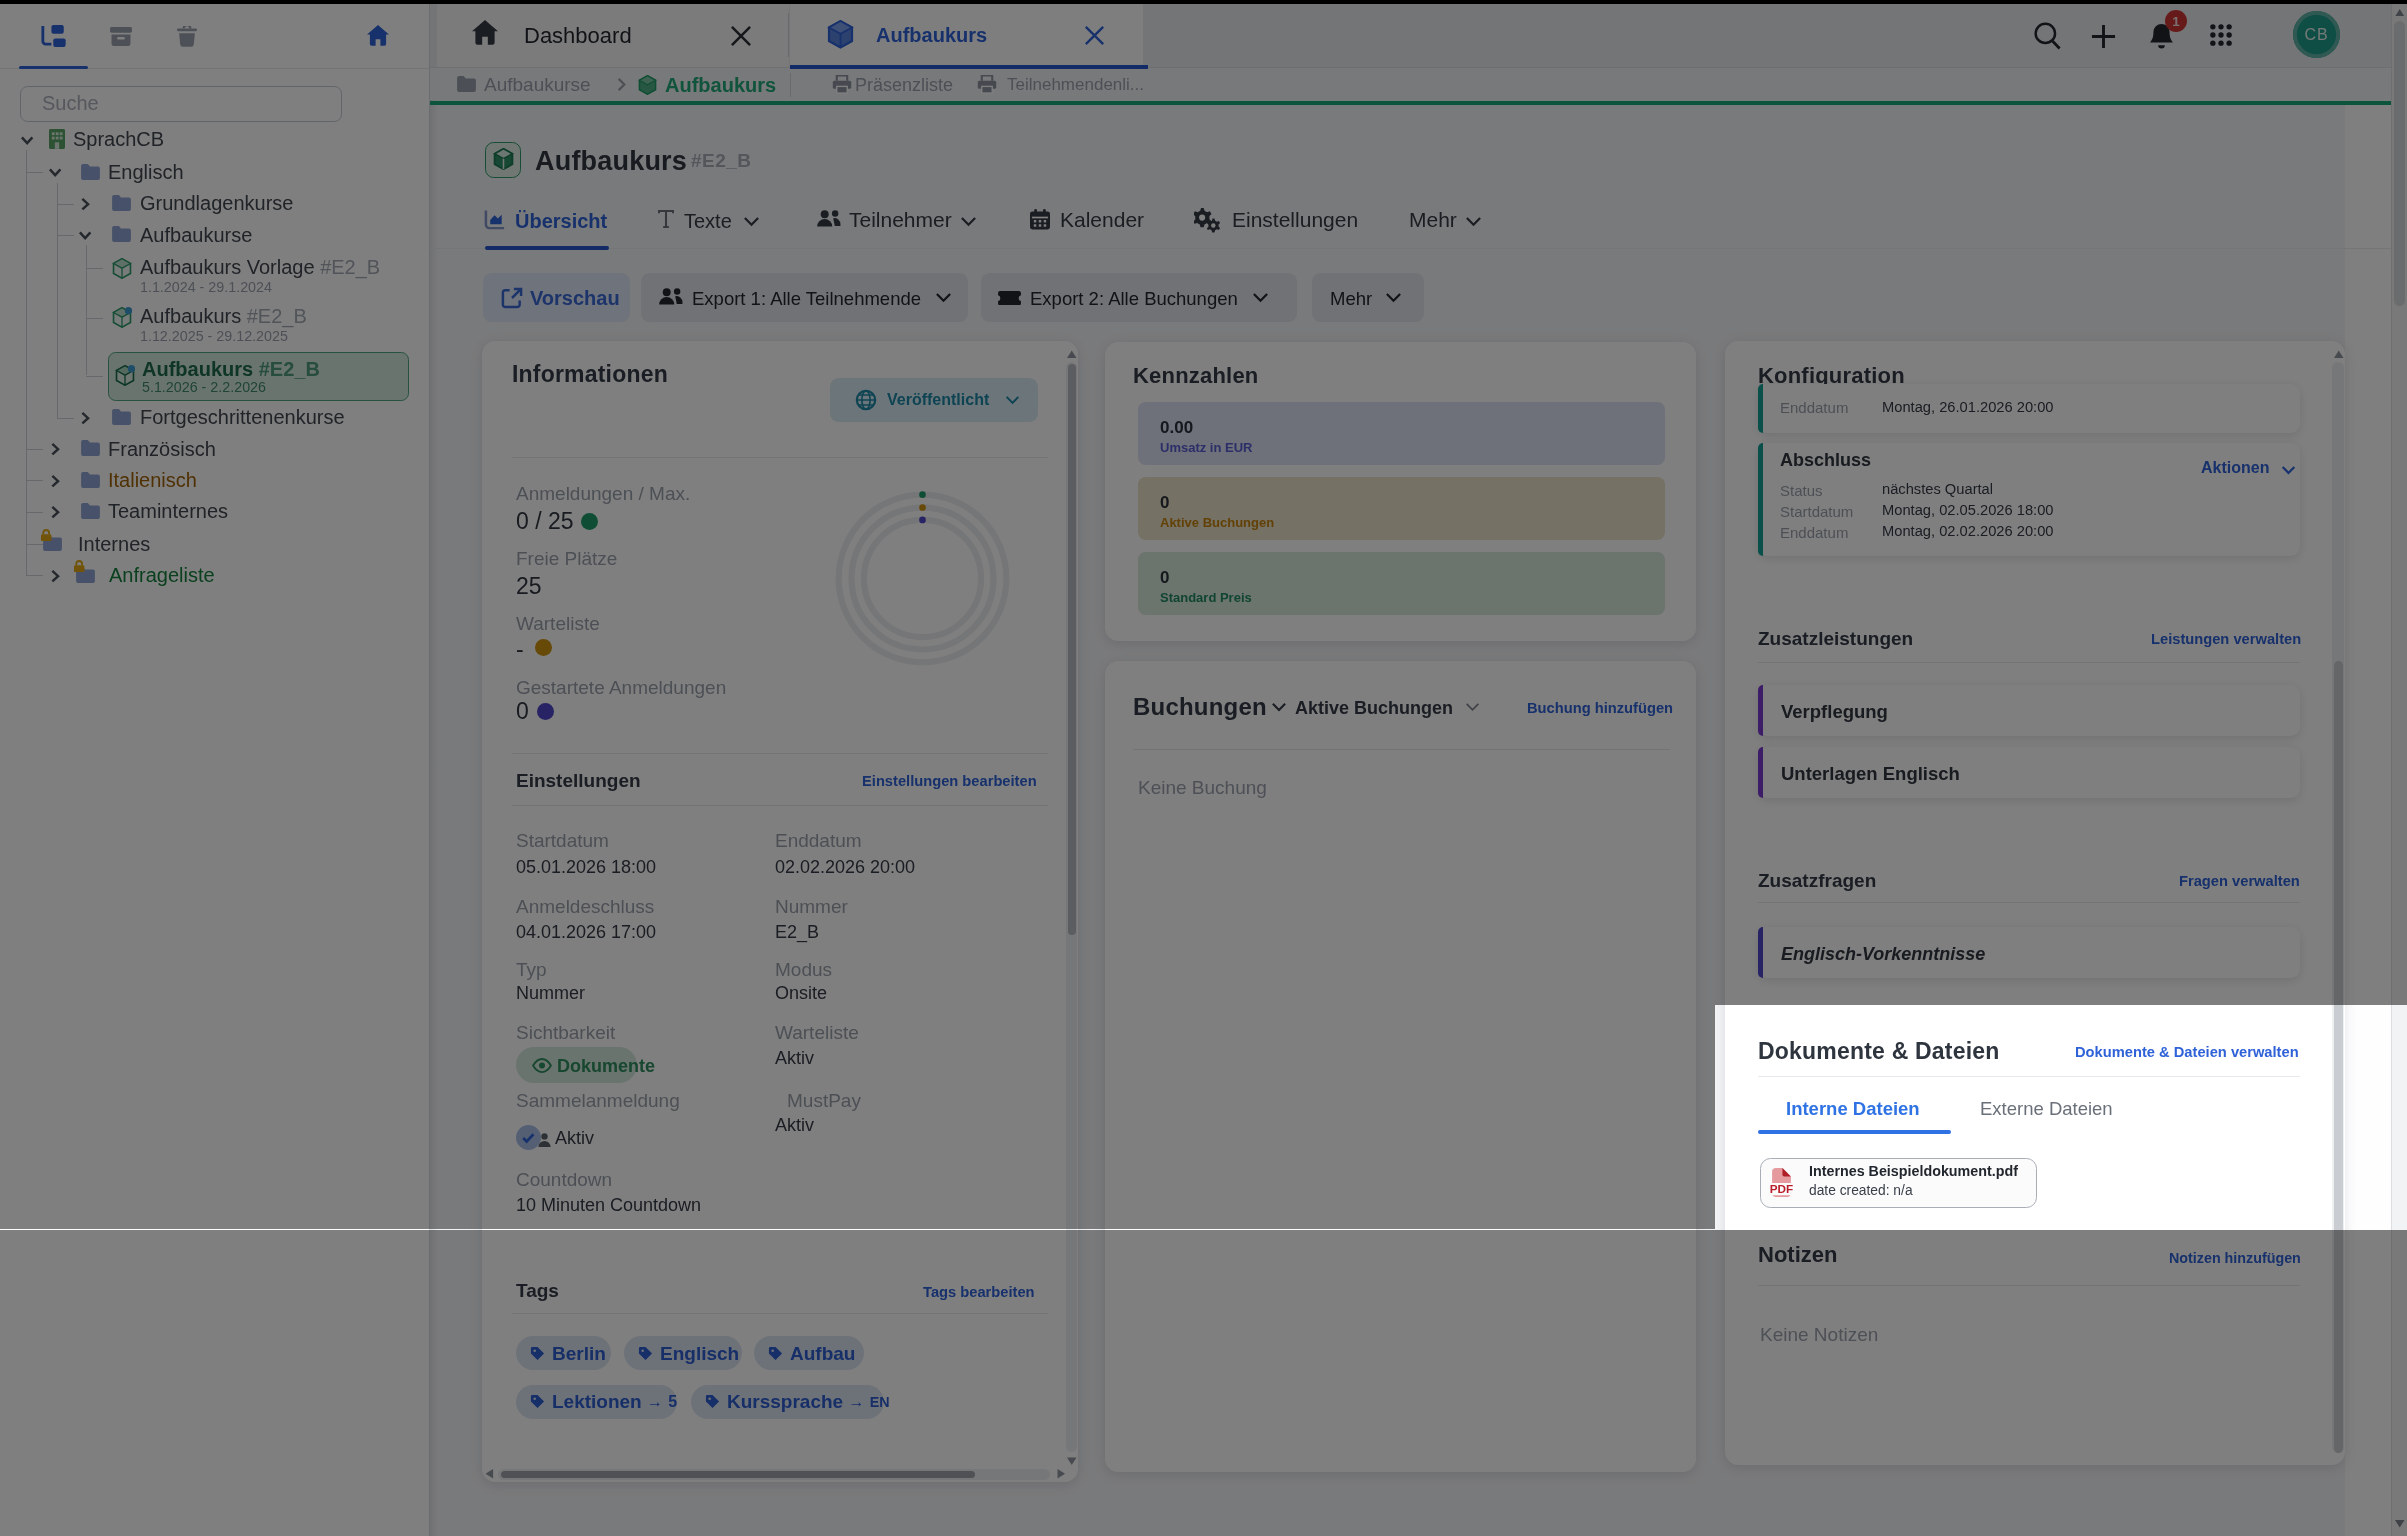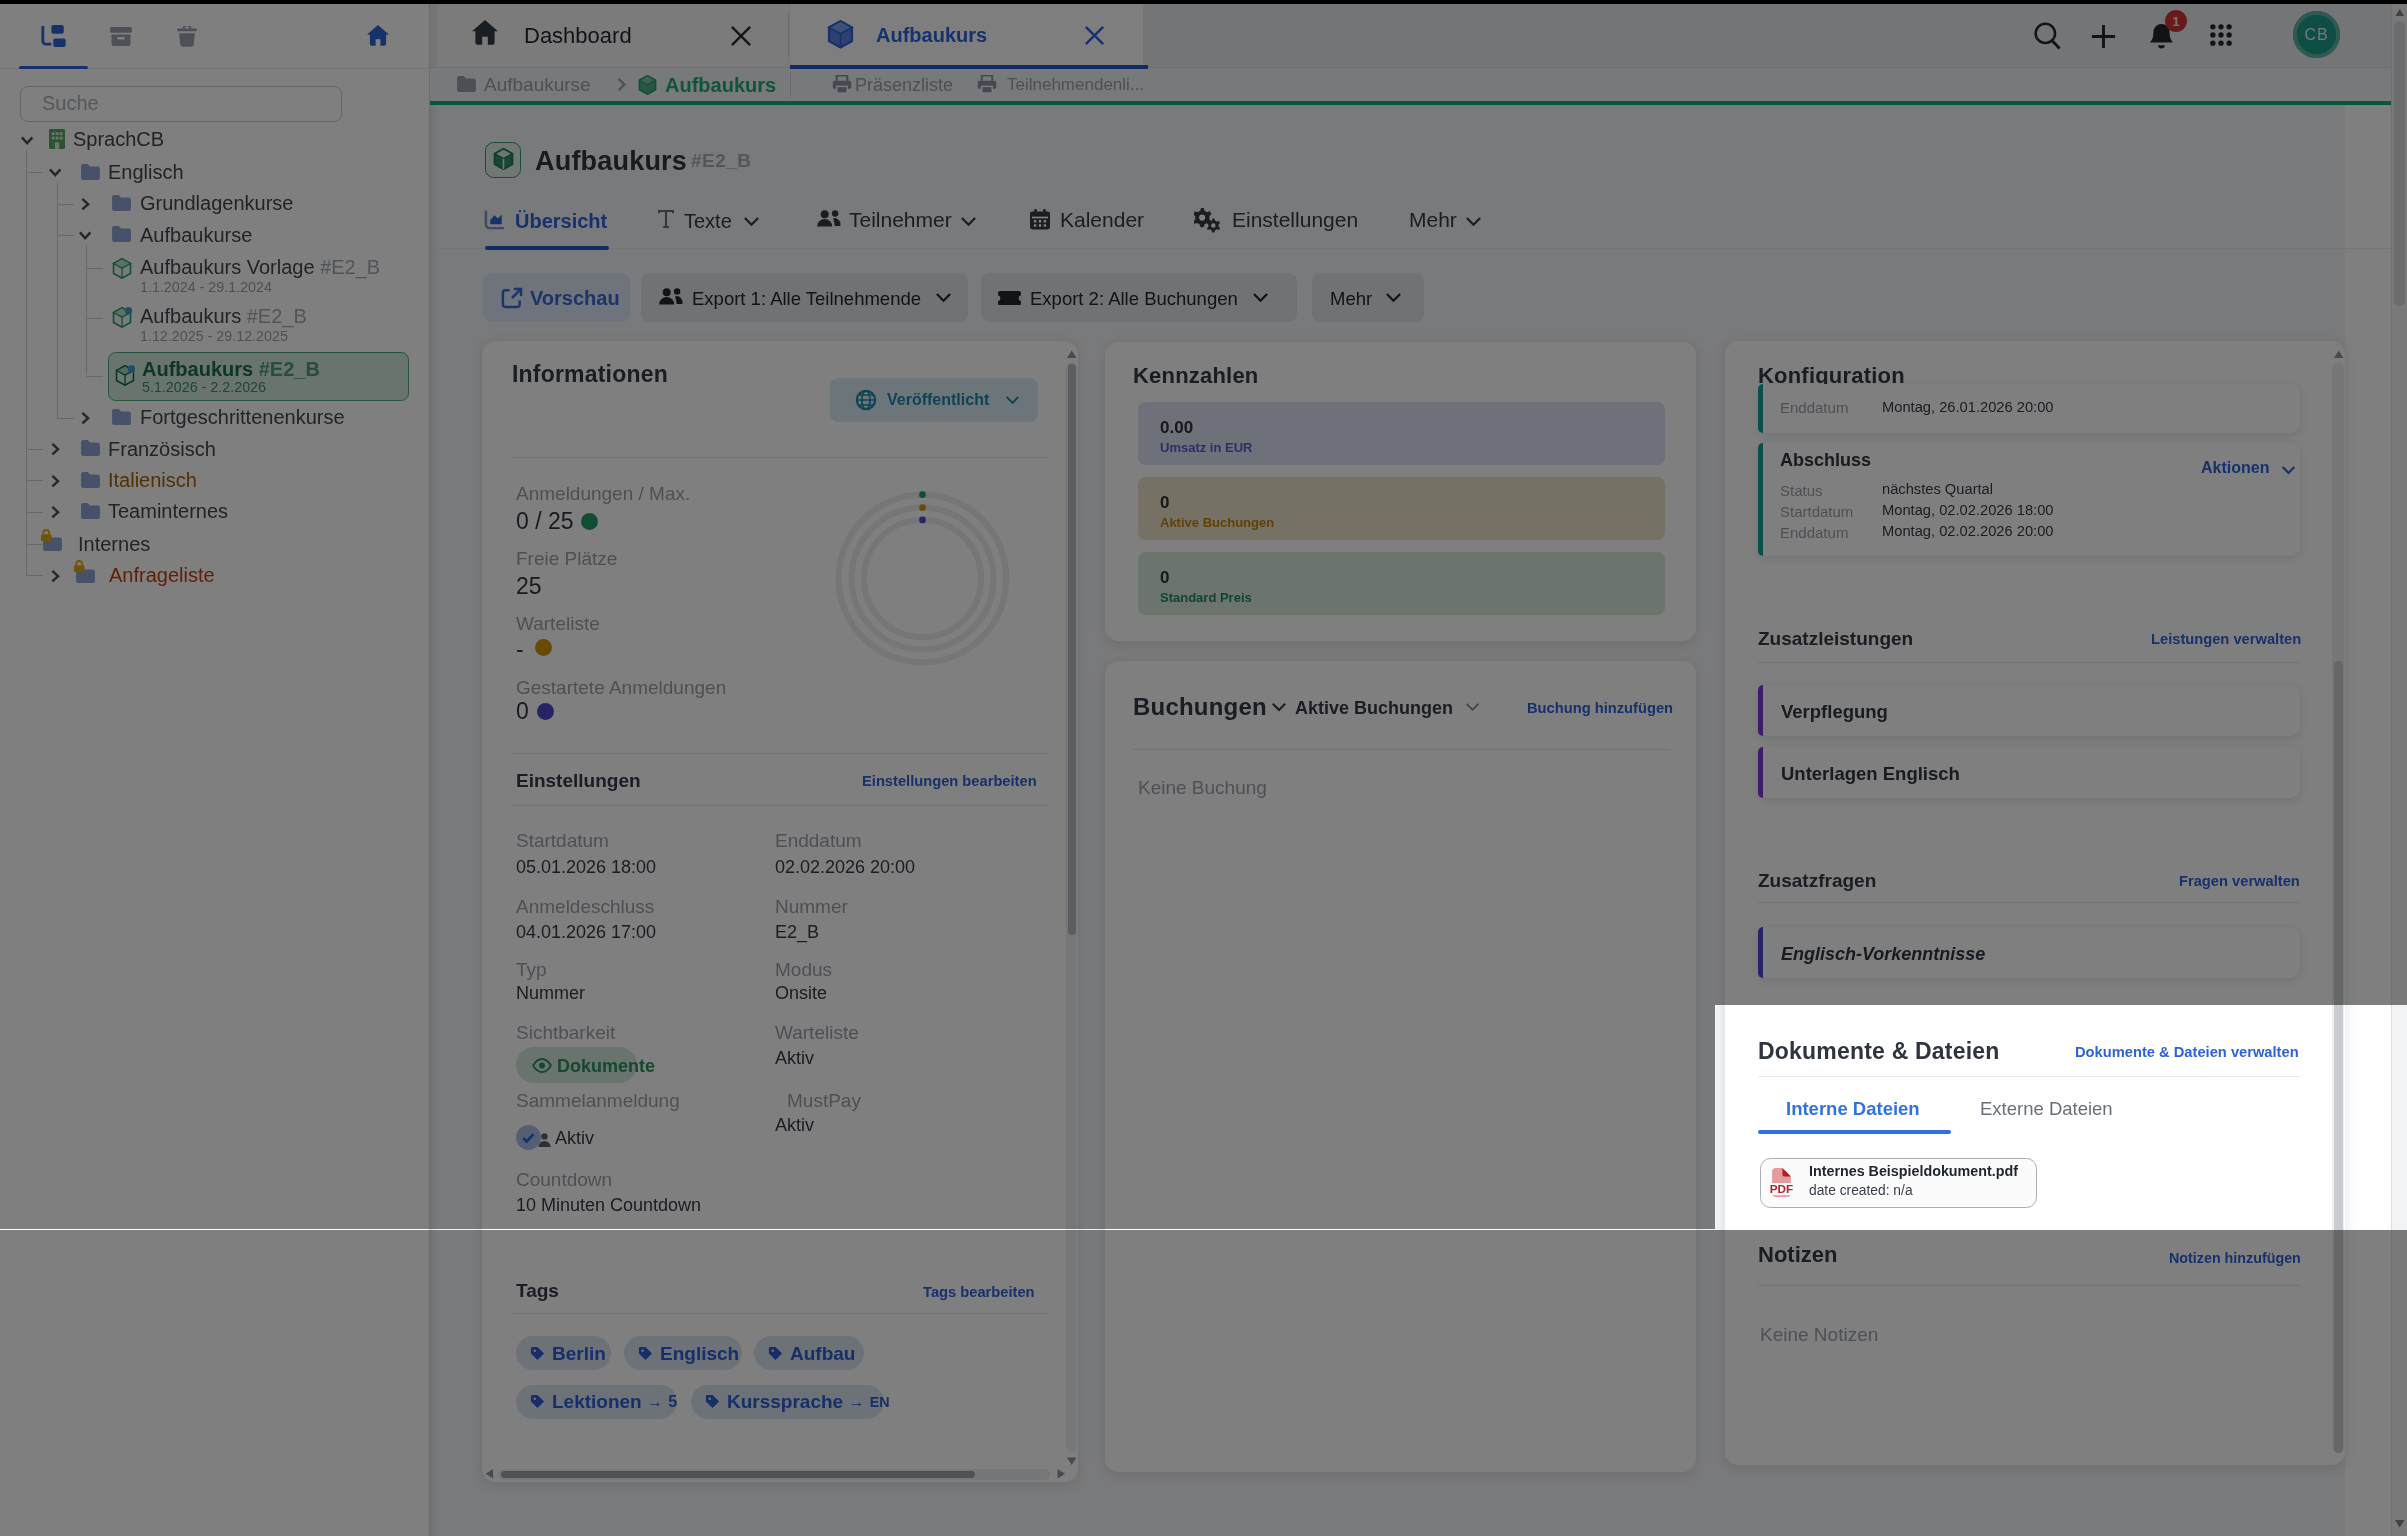--- a/index.html
+++ b/index.html
@@ -177,21 +177,21 @@
 <svg class="a" style="left:49px;top:569px;" width="12.4" height="14.3" viewBox="0 0 13 15" fill="none">
       <path d="M3.5 2 l6 5.5 -6 5.5" stroke="#4b515b" stroke-width="2.6"></path>
     </svg>
 <svg class="a" style="left:76px;top:567px;" width="19" height="16" viewBox="0 0 20 17">
       <path d="M0 2 a2 2 0 0 1 2-2 h5.2 l2.2 2.6 H18 a2 2 0 0 1 2 2 V15 a2 2 0 0 1 -2 2 H2 a2 2 0 0 1 -2-2 Z" fill="#8fa3d2"></path>
     </svg>
 <svg class="a" style="left:73px;top:560px;" width="12.4" height="12.4" viewBox="0 0 13 13">
       <rect x="1" y="5.5" width="11" height="7.5" rx="1.5" fill="#e3a812"></rect>
       <path d="M3.5 5.5 V4 a3 3 0 0 1 6 0 v1.5" fill="none" stroke="#e3a812" stroke-width="2"></path>
     </svg>
-<div class="a" style="left:109px;top:564px;font-size:20px;color:#c2410c;">Anfrageliste</div>
+<div class="a" style="left:109px;top:564px;font-size:20px;color:#15803d;">Anfrageliste</div>
 
 <div class="a" style="left:0;top:0;width:2407px;height:3.8px;background:#000;"></div>
 <div class="a" style="left:430px;top:3.8px;width:1977px;height:65px;background:#e9ebee;"></div>
 <div class="a" style="left:430px;top:67px;width:1977px;height:1.9px;background:#dddfe3;"></div>
 <div class="a" style="left:430px;top:68px;width:1977px;height:32px;background:#f1f2f4;"></div>
 
 <div class="a" style="left:437px;top:3.8px;width:352px;height:63px;background:#f6f7f9;"></div>
 <svg class="a" style="left:472px;top:20px;" width="26" height="25" viewBox="0 0 23 22">
   <path d="M11.5 0 L23 10 h-3 v10 a1.8 1.8 0 0 1 -1.8 1.8 h-4.2 v-7 h-5 v7 H4.8 A1.8 1.8 0 0 1 3 20 V10 H0 Z" fill="#353b44"></path>
 </svg>
@@ -557,21 +557,21 @@
   <div class="bar" style="background:#13a095;"></div>
 </div>
 <div class="a" style="left:1780px;top:450px;font-size:18px;font-weight:600;color:#30363f;">Abschluss</div>
 <div class="a lnk" style="left:2201px;top:459px;font-size:16px;">Aktionen</div>
 <svg class="a" style="left:2281px;top:465px;" width="15" height="10.5" viewBox="0 0 18 12" fill="none">
       <path d="M2 2 l7 7.2 7-7.2" stroke="#2f62d8" stroke-width="2.6"></path>
     </svg>
 <div class="lblr" style="left:1780px;top:482px;">Status</div>
 <div class="valr" style="left:1882px;top:481px;">nächstes Quartal</div>
 <div class="lblr" style="left:1780px;top:503px;">Startdatum</div>
-<div class="valr" style="left:1882px;top:502px;">Montag, 02.02.2026 18:00</div>
+<div class="valr" style="left:1882px;top:502px;">Montag, 02.05.2026 18:00</div>
 <div class="lblr" style="left:1780px;top:524px;">Enddatum</div>
 <div class="valr" style="left:1882px;top:523px;">Montag, 02.02.2026 20:00</div>
 
 <div class="a" style="left:1758px;top:628px;font-size:19px;font-weight:600;color:#343b46;">Zusatzleistungen</div>
 <div class="a lnk" style="left:2151px;top:631px;font-size:14.7px;">Leistungen verwalten</div>
 <div class="a div" style="left:1758px;top:662px;width:542px;"></div>
 <div class="sub" style="left:1758px;top:685px;width:542px;height:51px;">
       <div class="bar" style="background:#7a3bd0;"></div>
     </div>
 <div class="a" style="left:1781px;top:701px;font-size:18.5px;font-weight:600;color:#30363f;">Verpflegung</div>

